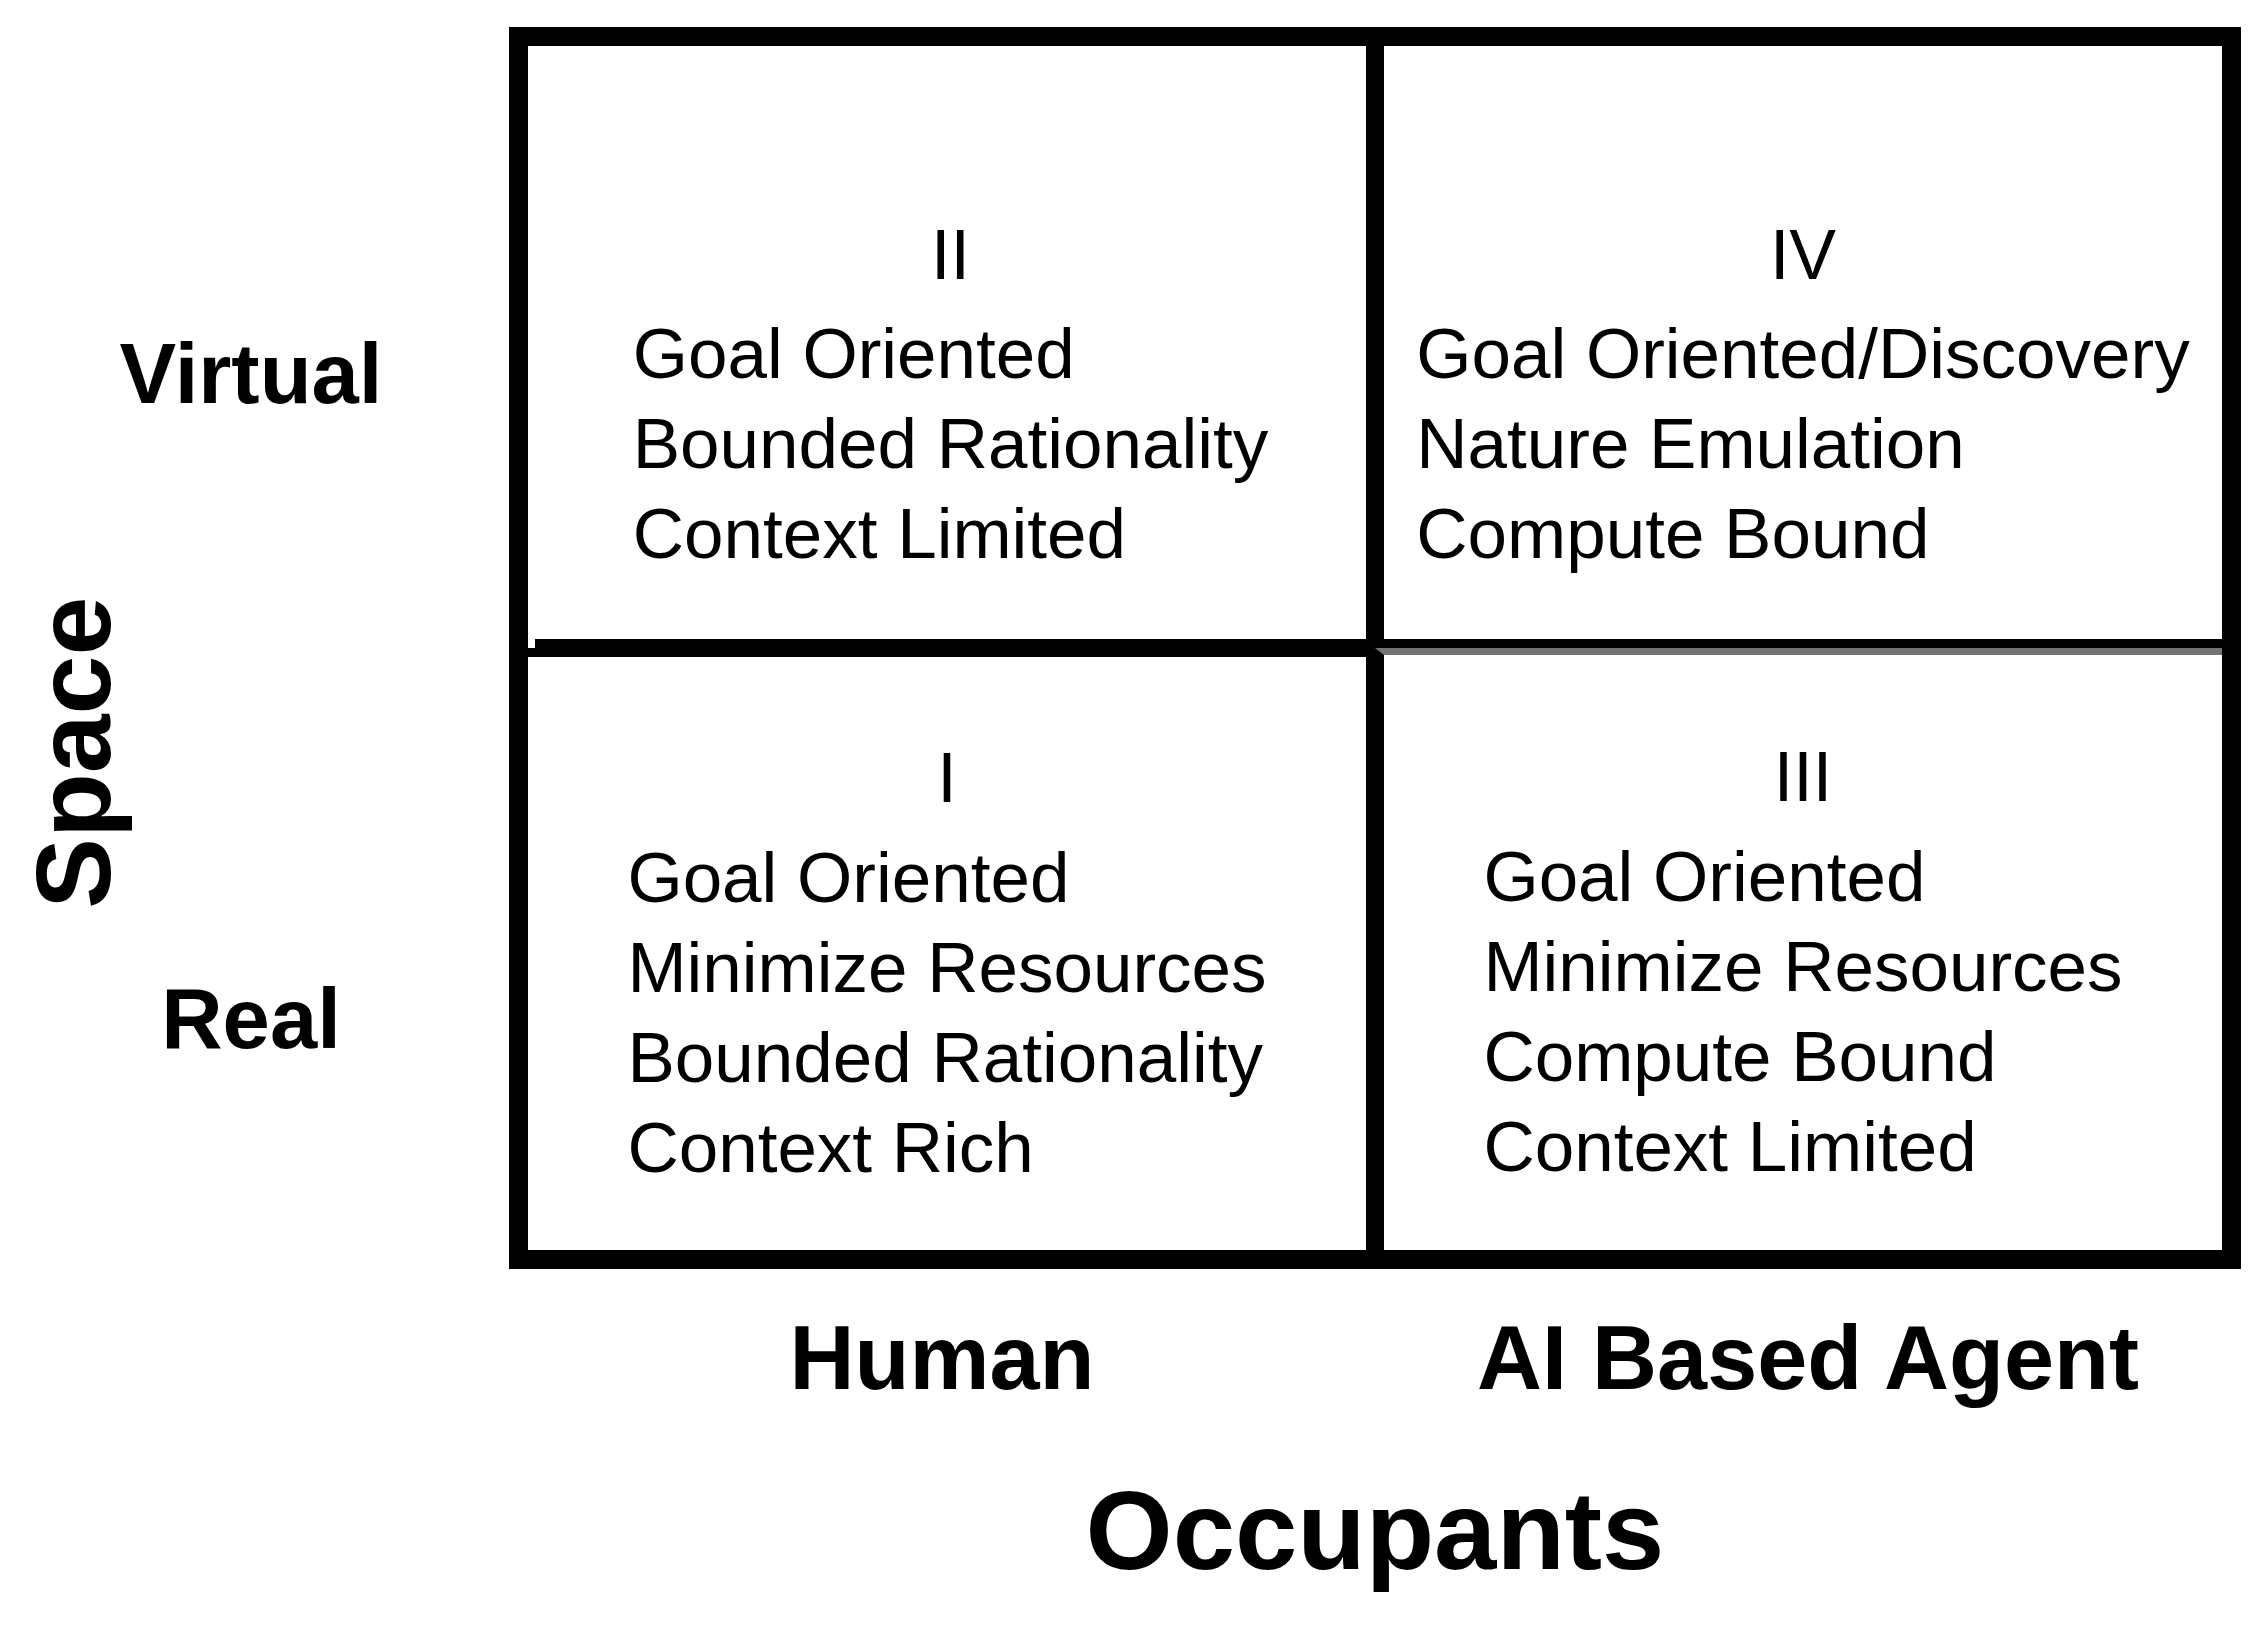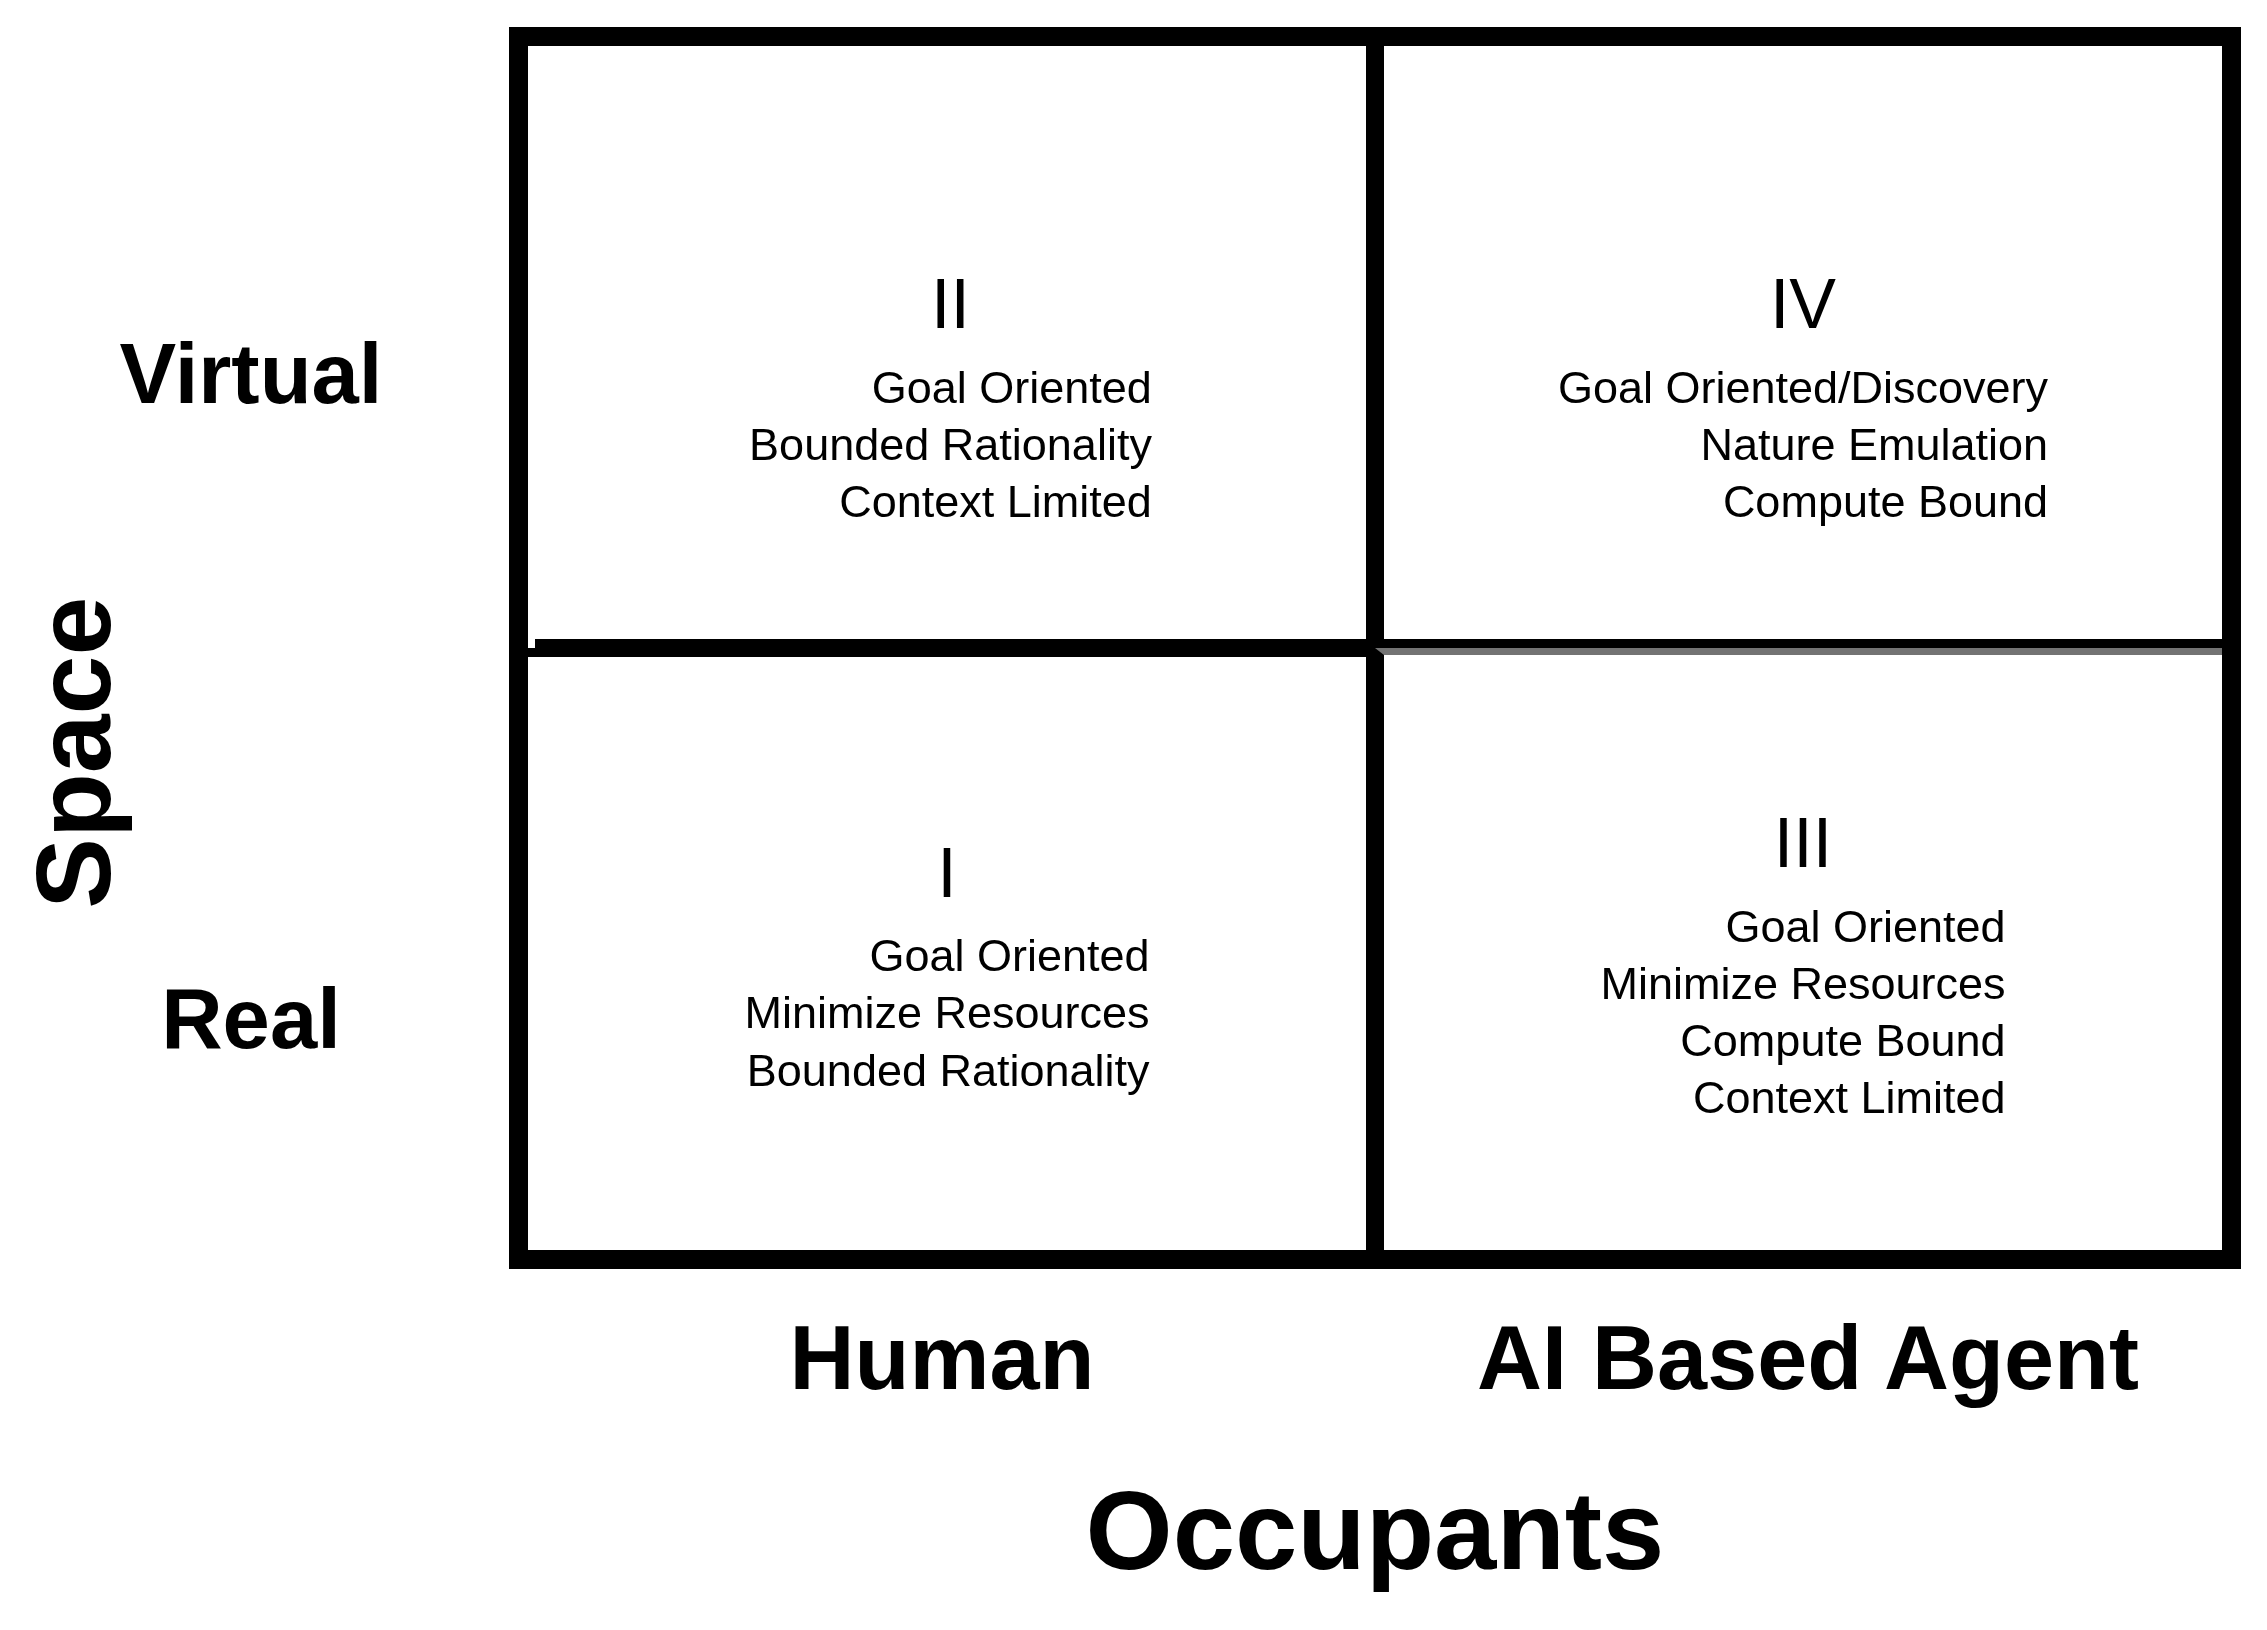--- a/index.html
+++ b/index.html
@@ -38,23 +38,23 @@
     flex-direction: column;
     align-items: center;
   }
   .numeral {
     font-size: 70px;
     line-height: 1.2;
     margin-bottom: 12.5px;
     text-align: center;
   }
   .lines {
-    font-size: 45px;
+    font-size: 71px;
     line-height: 1.27;
-    text-align: right;
+    text-align: left;
     white-space: nowrap;
   }
 
   
   .row-label {
     position: absolute;
     left: 0;
     width: 502px;
     text-align: center;
     font-weight: bold;
@@ -131,20 +131,21 @@
     </div>
   </div>
 
   <div class="cell bl">
     <div class="qblock">
       <div class="numeral">I</div>
       <div class="lines">
         <div>Goal Oriented</div>
         <div>Minimize Resources</div>
         <div>Bounded Rationality</div>
+        <div>Context Rich</div>
       </div>
     </div>
   </div>
 
   <div class="cell br">
     <div class="qblock">
       <div class="numeral">III</div>
       <div class="lines">
         <div>Goal Oriented</div>
         <div>Minimize Resources</div>

